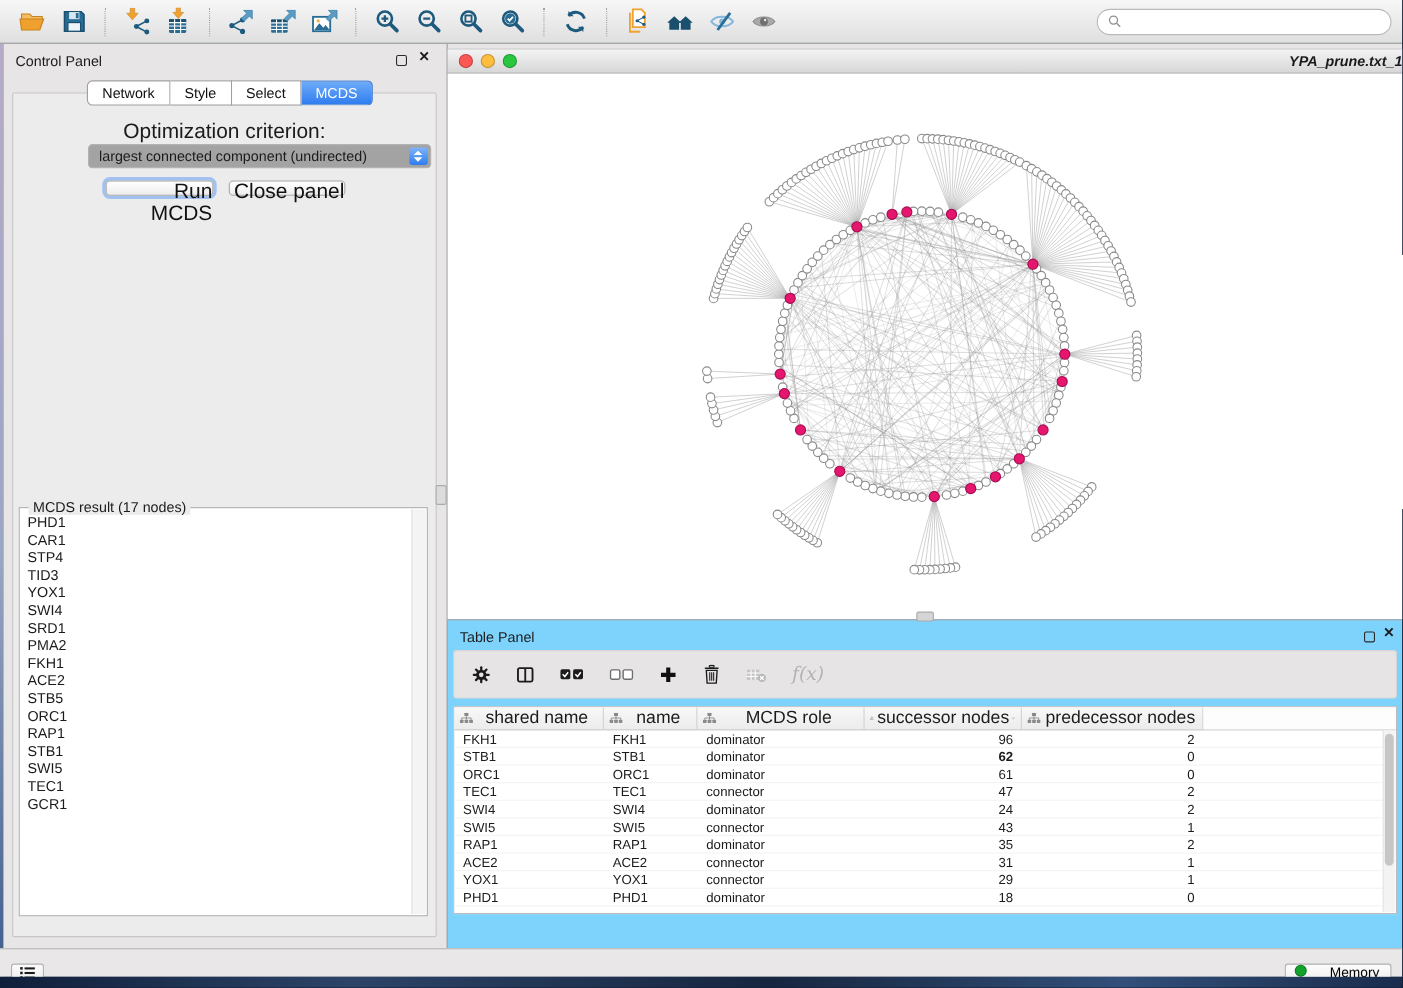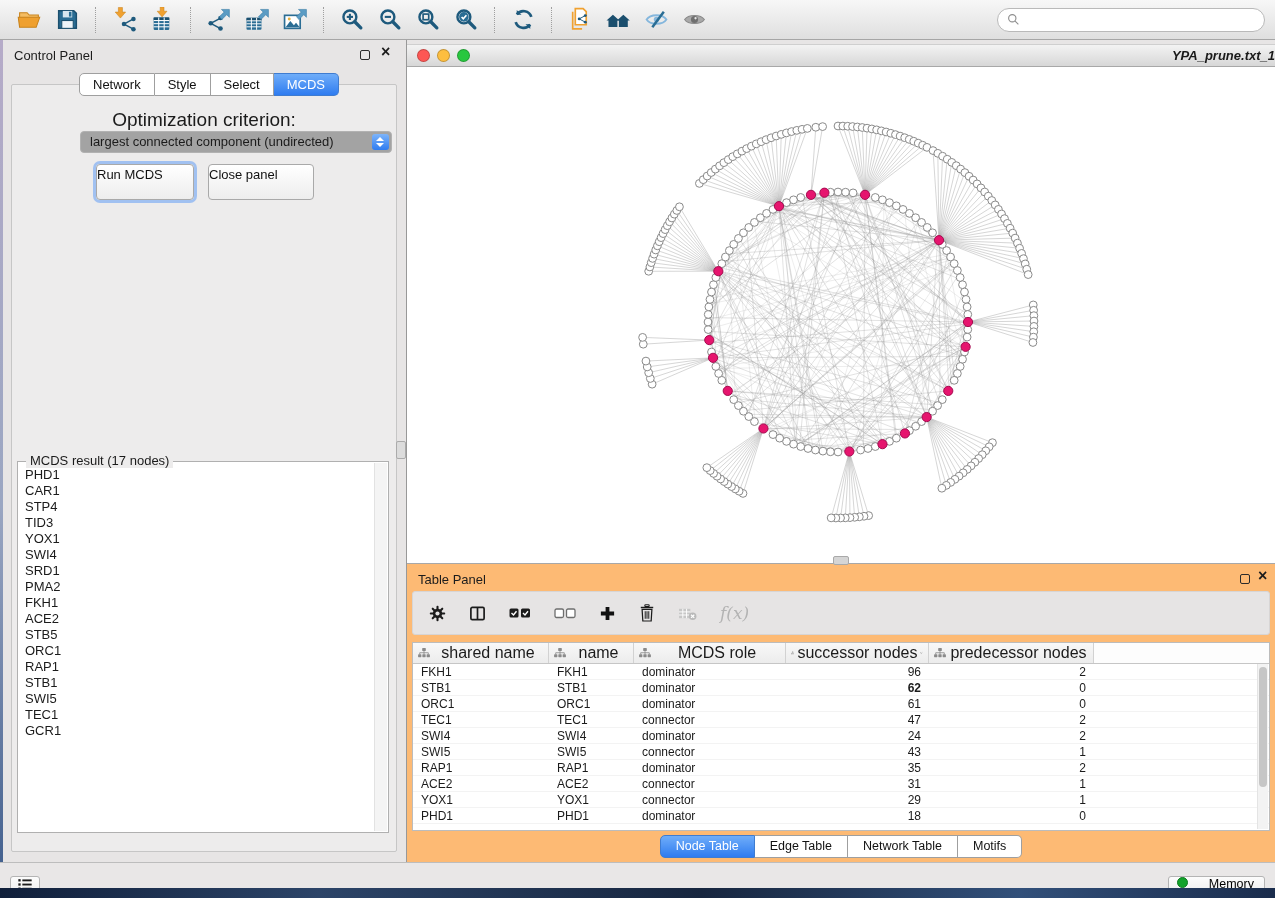--- a/index.html
+++ b/index.html
@@ -40,22 +40,22 @@
   .opt-label{position:absolute;left:0;top:24px;width:100%;text-align:center;font-size:19px;}
   .dropdown{position:absolute;left:36px;top:46px;width:312px;height:22px;box-sizing:border-box;
     background:#a3a3a3;border:1px solid #b2b2b2;border-radius:4px;margin-left:32px;}
   .dd-text{position:absolute;left:9px;top:2px;font-size:13px;white-space:nowrap;}
   .dd-step{position:absolute;right:2px;top:2px;width:17px;height:16px;border-radius:3px;
     background:linear-gradient(#7db4fa,#2f7cf0);}
   .dd-up{position:absolute;left:4px;top:2.5px;width:0;height:0;
     border-left:4.5px solid transparent;border-right:4.5px solid transparent;border-bottom:4.5px solid #fff;}
   .dd-down{position:absolute;left:4px;top:9px;width:0;height:0;
     border-left:4.5px solid transparent;border-right:4.5px solid transparent;border-top:4.5px solid #fff;}
-  .pbtn{position:absolute;height:36px;box-sizing:border-box;background:linear-gradient(#ffffff,#ededed);
-    border:1px solid #a9a9a9;border-radius:4px;font-size:13px;color:#111;text-align:left;line-height:20px;}
+  .pbtn{position:absolute;height:14px;box-sizing:border-box;background:linear-gradient(#ffffff,#ededed);
+    border:1px solid #a9a9a9;border-radius:4px;font-size:19px;color:#111;text-align:right;line-height:20px;}
   .run-btn{left:84px;top:79px;width:98px;box-shadow:0 0 0 3px rgba(110,165,245,.60);}
   .closep-btn{left:196px;top:79px;width:106px;}
   .fieldset{position:absolute;left:5px;top:376px;width:372px;height:372px;box-sizing:border-box;
     border:1px solid #b0b0b0;background:#fff;}
   .legend{position:absolute;left:8px;top:-9px;background:#edecec;padding:0 4px;font-size:13px;}
   .mcds-list{position:absolute;left:1px;top:3px;right:14px;bottom:1px;padding:2px 6px;
     font-size:13px;line-height:16px;overflow:hidden;}
   .scrollstrip{position:absolute;top:1px;right:1px;bottom:1px;width:12px;background:#f4f4f4;
     border-left:1px solid #e2e2e2;}
   .v-handle{position:absolute;left:396px;top:441px;width:8px;height:16px;background:#dcdcdc;
@@ -65,21 +65,21 @@
   .nw-titlebar{position:absolute;left:0;top:4px;width:100%;height:23px;box-sizing:border-box;
     background:linear-gradient(#f3f3f3,#d7d7d7);border-top:1px solid #cfcfcf;border-bottom:1px solid #a8a8a8;}
   .tl{position:absolute;top:4px;width:13px;height:13px;border-radius:50%;box-sizing:border-box;
     border:1px solid rgba(0,0,0,.22);}
   .nw-title{width:100%;text-align:right;font-size:13px;font-weight:bold;line-height:21px;color:#1a1a1a;font-style:italic;}
   .nw-canvas{position:absolute;left:0;top:27px;width:868px;height:496px;background:#fff;}
   .h-handle{position:absolute;left:833px;top:556px;width:14px;height:7px;background:#d5d5d5;
     border:1px solid #a9a9a9;border-radius:2px;z-index:3;}
   
   .table-panel{position:absolute;left:407px;top:563px;width:868px;height:299px;box-sizing:border-box;
-    background:#fdba74;border-top:1px solid #a8a8a8;}
+    background:#7dd3fc;border-top:1px solid #a8a8a8;}
   .tp-toolbar{position:absolute;left:5px;top:27px;width:858px;height:44px;box-sizing:border-box;
     background:#e6e4e4;border:1px solid #d7d5d5;border-radius:3px;
     display:flex;align-items:center;padding-left:16px;gap:23px;}
   .tp-toolbar .ticon{display:flex;align-items:center;justify-content:center;background:none;border:none;padding:0;}
   .fx{font-family:"DejaVu Serif",serif;font-style:italic;font-size:17px;color:#b3b3b3;}
   .tp-table{position:absolute;left:5px;top:78px;width:858px;height:189px;box-sizing:border-box;
     background:#fff;border:1px solid #bcbcbc;overflow:hidden;}
   .thead{display:flex;height:20px;background:linear-gradient(#f8f8f8,#ececec);border-bottom:1px solid #c6c6c6;}
   .th{display:flex;align-items:center;gap:3px;border-right:1px solid #d2d2d2;font-size:16px;
     padding:0 5px;box-sizing:border-box;}
@@ -1178,28 +1178,20 @@
             <div class="td" style="width: 85px;">PHD1</div>
             <div class="td" style="width: 152px;">dominator</div>
             <div class="td num" style="width: 143px;">18</div>
             <div class="td num" style="width: 165px;">0</div>
           </div>
         </div>
       <div class="tp-scroll">
           <div class="tp-thumb"></div>
         </div>
     </div>
-    <div class="tp-tabs">
-        <div class="segbar" id="tp-tabs">
-          <span class="seg active">Node Table</span>
-          <span class="seg">Edge Table</span>
-          <span class="seg">Network Table</span>
-          <span class="seg">Motifs</span>
-        </div>
-      </div>
   </div>
 
   <div class="status-bar">
     <button class="sb-btn sb-left">
         <svg viewBox="0 0 18 14" width="16" height="13">
           <g fill="#1c1c1c">
             <rect x="1.5" y="1" width="2.6" height="2.6"></rect>
             <rect x="6" y="1.3" width="10.5" height="2.1"></rect>
             <rect x="1.5" y="5.7" width="2.6" height="2.6"></rect>
             <rect x="6" y="6" width="10.5" height="2.1"></rect>

